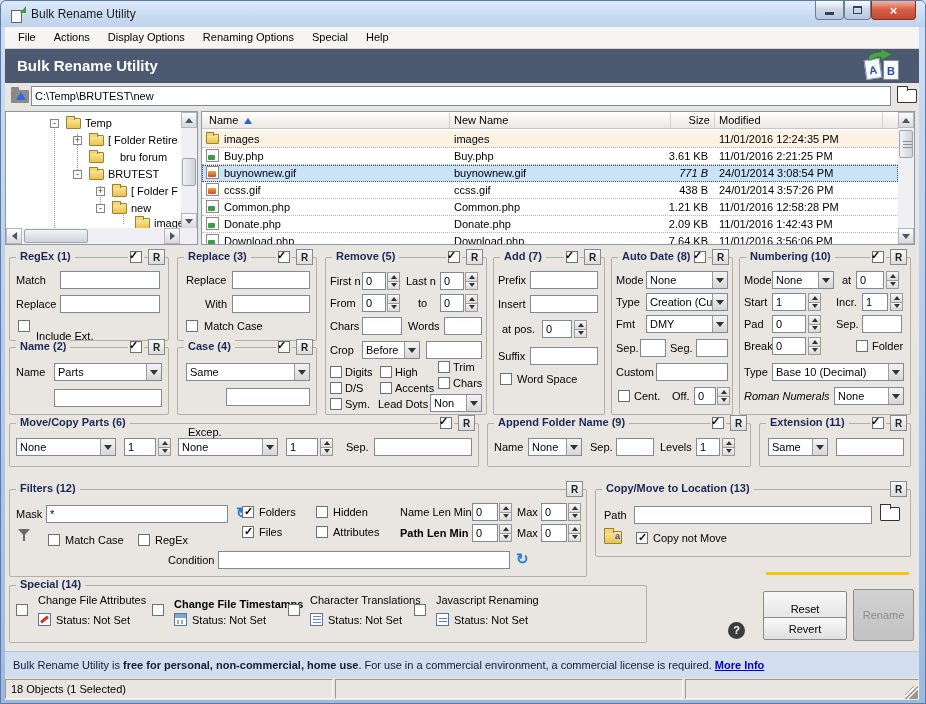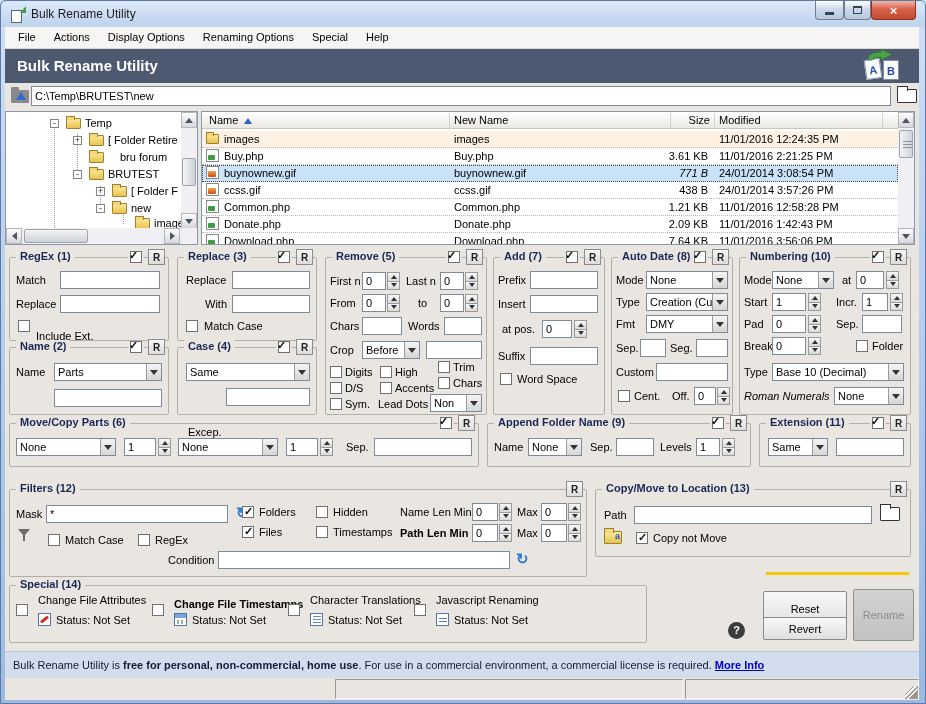--- a/index.html
+++ b/index.html
@@ -671,21 +671,21 @@
   <span class="lbl" style="left:55px;top:44px;">Match Case</span>
   <span class="chk" style="left:128px;top:44px;"></span>
   <span class="lbl" style="left:145px;top:44px;">RegEx</span>
   <span class="chk checked" style="left:232px;top:16px;"></span>
   <span class="lbl" style="left:249px;top:16px;">Folders</span>
   <span class="chk" style="left:306px;top:16px;"></span>
   <span class="lbl" style="left:323px;top:16px;">Hidden</span>
   <span class="chk checked" style="left:232px;top:36px;"></span>
   <span class="lbl" style="left:249px;top:36px;">Files</span>
   <span class="chk" style="left:306px;top:36px;"></span>
-  <span class="lbl" style="left:323px;top:36px;">Timestamps</span>
+  <span class="lbl" style="left:323px;top:36px;">Attributes</span>
   <span class="lbl" style="left:390px;top:16px;">Name Len Min</span>
   <input class="txt" style="left: 462px; top: 13px; width: 26px;" value="0">
   <span class="spin" style="left:489px;top:13px;">
       <span class="sp">
         <i class="u"></i>
       </span>
       <span class="sp">
         <i class="d"></i>
       </span>
     </span>
@@ -760,16 +760,17 @@
 <span class="help" style="left:727px;top:621px;">?</span>
 <button class="btn" style="left:762px;top:590px;width:84px;height:36px;">Reset</button>
 <button class="btn" style="left:762px;top:616px;width:84px;height:23px;">Revert</button>
 <button class="btn disabled" style="left:852px;top:588px;width:61px;height:52px;" disabled="">Rename</button>
 
 <div class="footer">
   <span>Bulk Rename Utility is </span><b>free for personal, non-commercial, home use</b><span>. For use in a commercial environment, a commercial license is required. </span><a href="#">More Info</a>
 </div>
 
 <div class="statusbar">
+  <span class="seg" style="left:0;width:328px;">18 Objects (1 Selected)</span>
   <span class="seg" style="left:330px;width:348px;"></span>
   <span class="seg" style="left:680px;width:234px;"></span>
   <span class="grip"></span>
 </div>
 
 </body></html>

